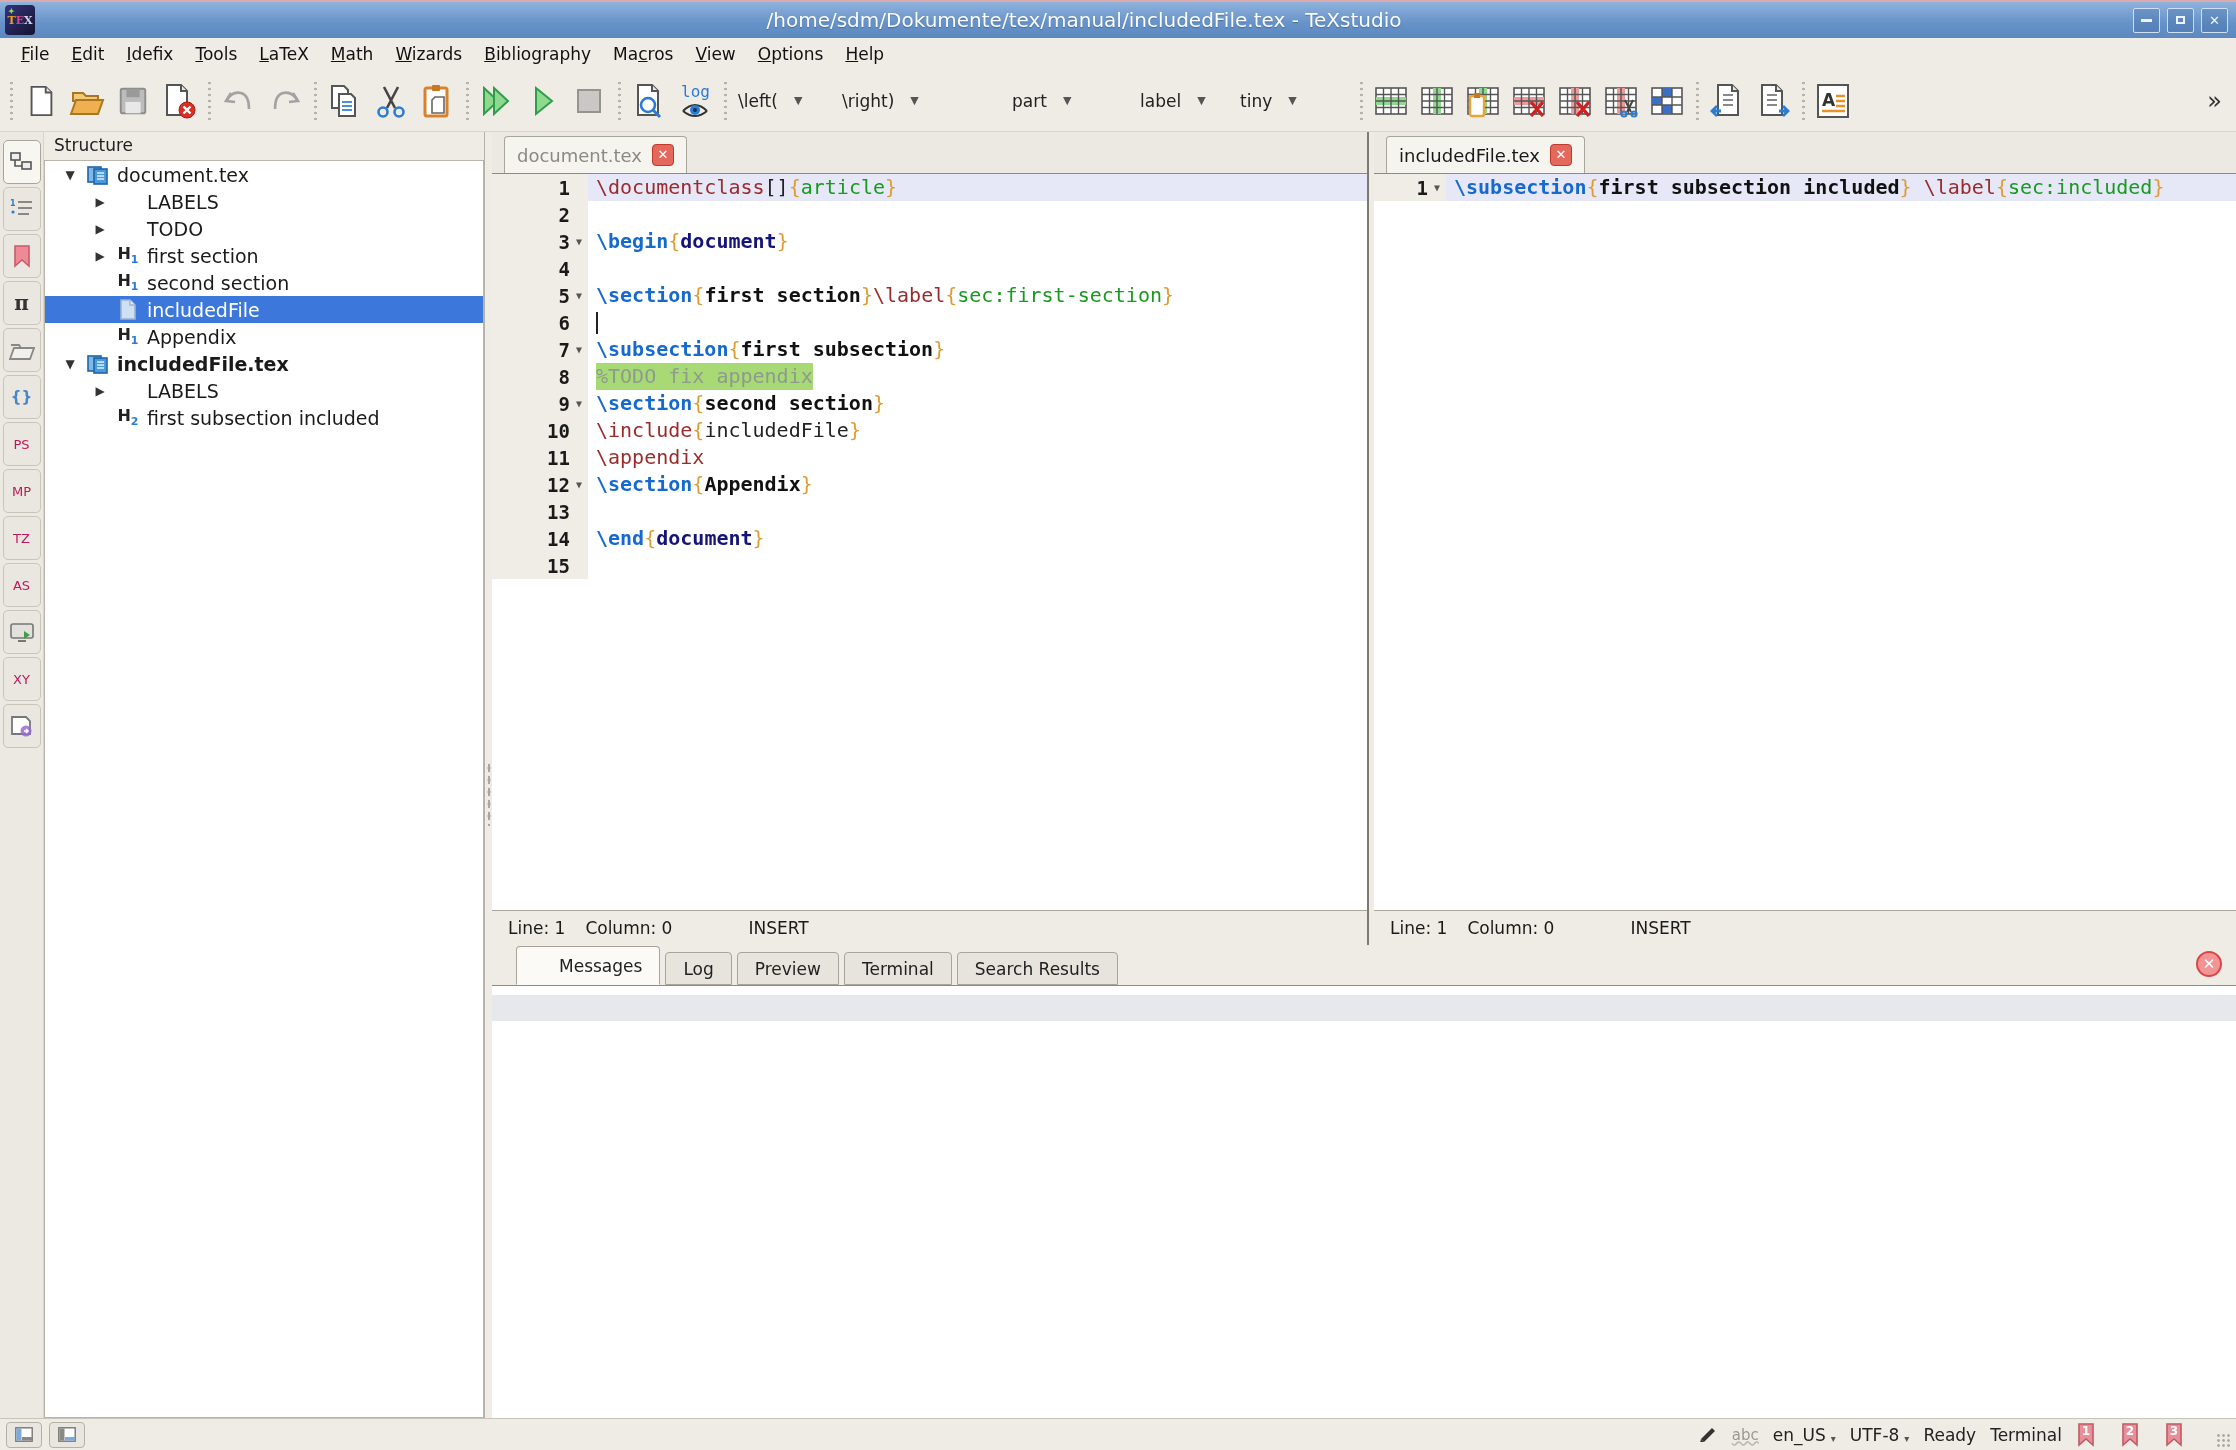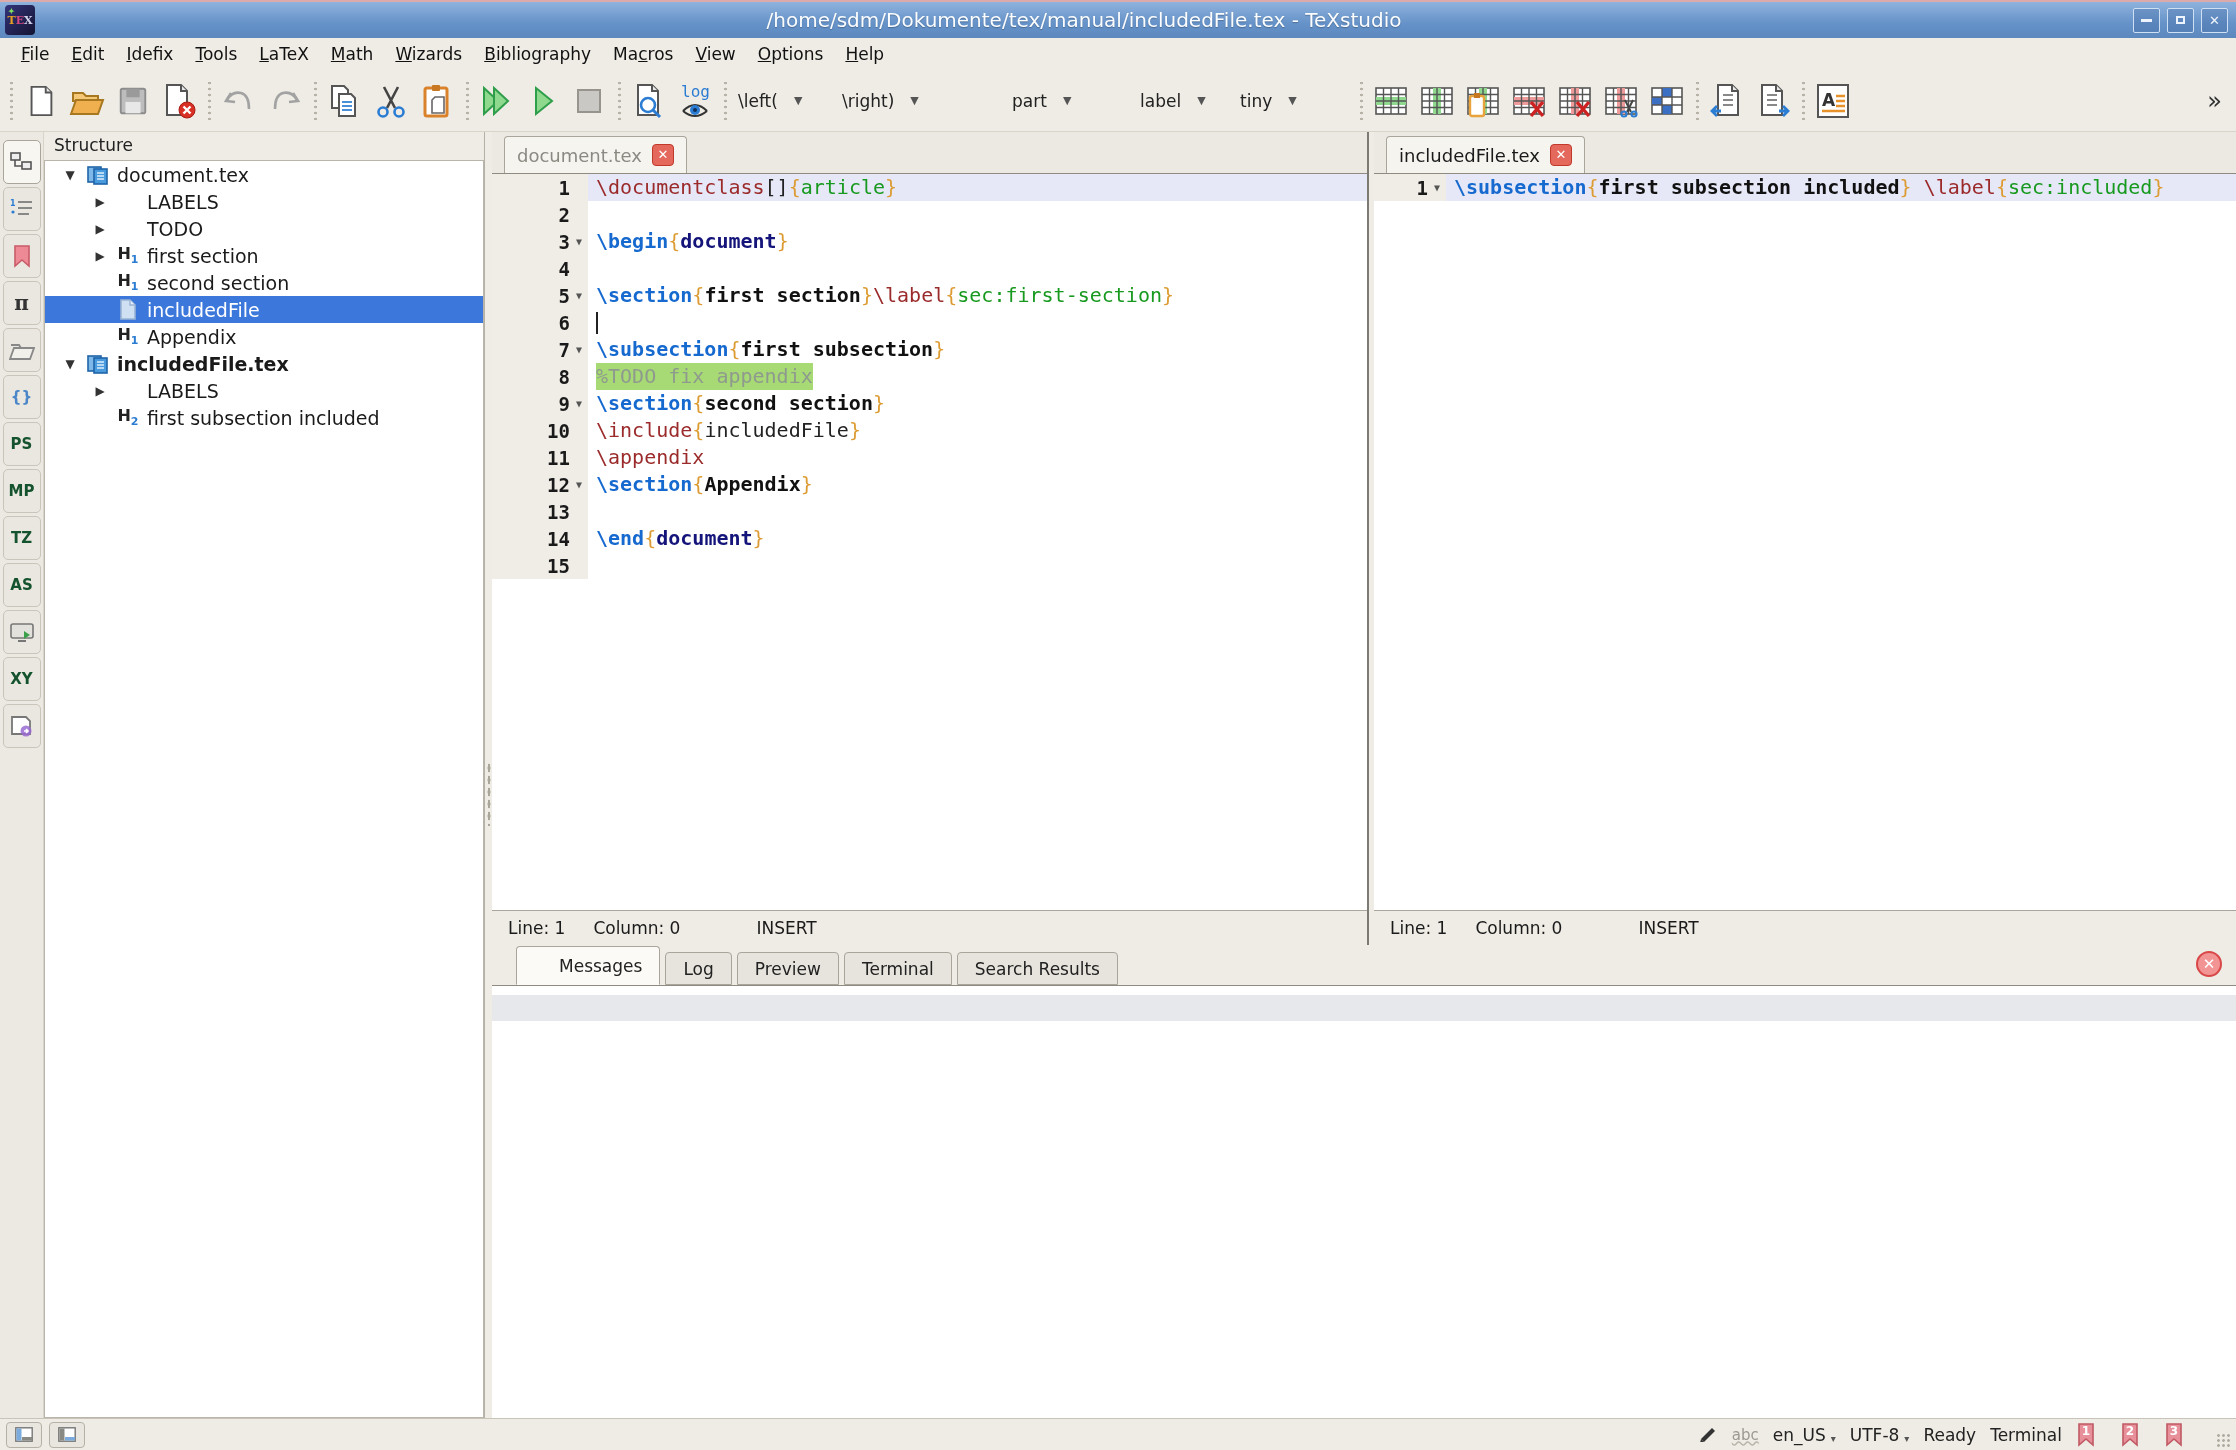--- a/index.html
+++ b/index.html
@@ -57,21 +57,21 @@
 
   
   .main { flex:1; display:flex; min-height:0; }
 
   
   .iconstrip { width:44px; flex:0 0 44px; background:#ece9e2; border-right:1px solid #d8d4ca; padding-top:8px;
     display:flex; flex-direction:column; align-items:center; gap:3px; }
   .strip-btn { width:38px; height:44px; border:1px solid #c9c5bb; border-radius:5px; background:#eae7e0;
     display:flex; align-items:center; justify-content:center; color:#4a86c8; font-weight:bold; font-size:15px; }
   .strip-btn.active { background:#f8f6f1; border-color:#a9a59b; }
-  .strip-txt{color:#14532d;font-weight:bold;font-size:15px;}
+  .strip-txt{color:#be185d;font-weight:normal;font-size:13px;}
 
   
   .structure { width:440px; flex:0 0 440px; display:flex; flex-direction:column; }
   .structure-header { height:28px; padding:3px 10px 0; font-size:17px; color:#222; }
   .tree { flex:1; background:#fff; border:1px solid #b9b5ab; overflow:hidden; }
   .tree-row { height:27px; display:flex; align-items:center; font-size:19px; color:#1a1a1a; }
   .tree-row.selected { background:#3c78dc; color:#fff; }
   .tree-row.bold { font-weight:bold; }
   .expander { width:26px; text-align:center; font-size:12px; color:#333; flex:0 0 26px;}
   .tree-icon { width:30px; flex:0 0 30px; display:flex; align-items:center; justify-content:center; }
@@ -113,21 +113,21 @@
   .tk-kw { color:#1569cf; font-weight:bold; }
   .tk-env { color:#14147a; font-weight:bold; }
   .tk-arg { color:#111; font-weight:bold; }
   .tk-brace { color:#dd9c33; }
   .tk-green { color:#18991f; }
   .tk-plain { color:#222; }
   .tk-comment { color:#8f9a8f; background:#a7d974; }
 
   .ed-status { height:35px; flex:0 0 35px; background:#efece5; border-top:1px solid #aaa69c;
     display:flex; align-items:center; font-size:17px; padding-left:16px; }
-  .st-col { margin-left:28px; }
+  .st-col { margin-left:20px; }
   .st-mode { margin-left:76px; }
 
   
   .bottom-panel { flex:1; display:flex; flex-direction:column; background:#efece5; min-height:0; }
   .bp-tabs { height:40px; flex:0 0 40px; display:flex; align-items:flex-end; gap:5px; padding-left:24px; position:relative; }
   .bp-tab { height:33px; padding:0 17px; font-size:17px; background:#e7e4dd; border:1px solid #a9a59b;
     border-radius:4px 4px 0 0; display:flex; align-items:center; color:#222; }
   .bp-tab.active { background:#fbfaf7; height:39px; z-index:2; border-bottom-color:#fbfaf7;padding-left:42px; }
   .bp-close { position:absolute; right:14px; bottom:8px; width:26px; height:26px; border-radius:50%;
     background:#f29494; border:2px solid #d84848; color:#fff; font-weight:bold; text-align:center;

